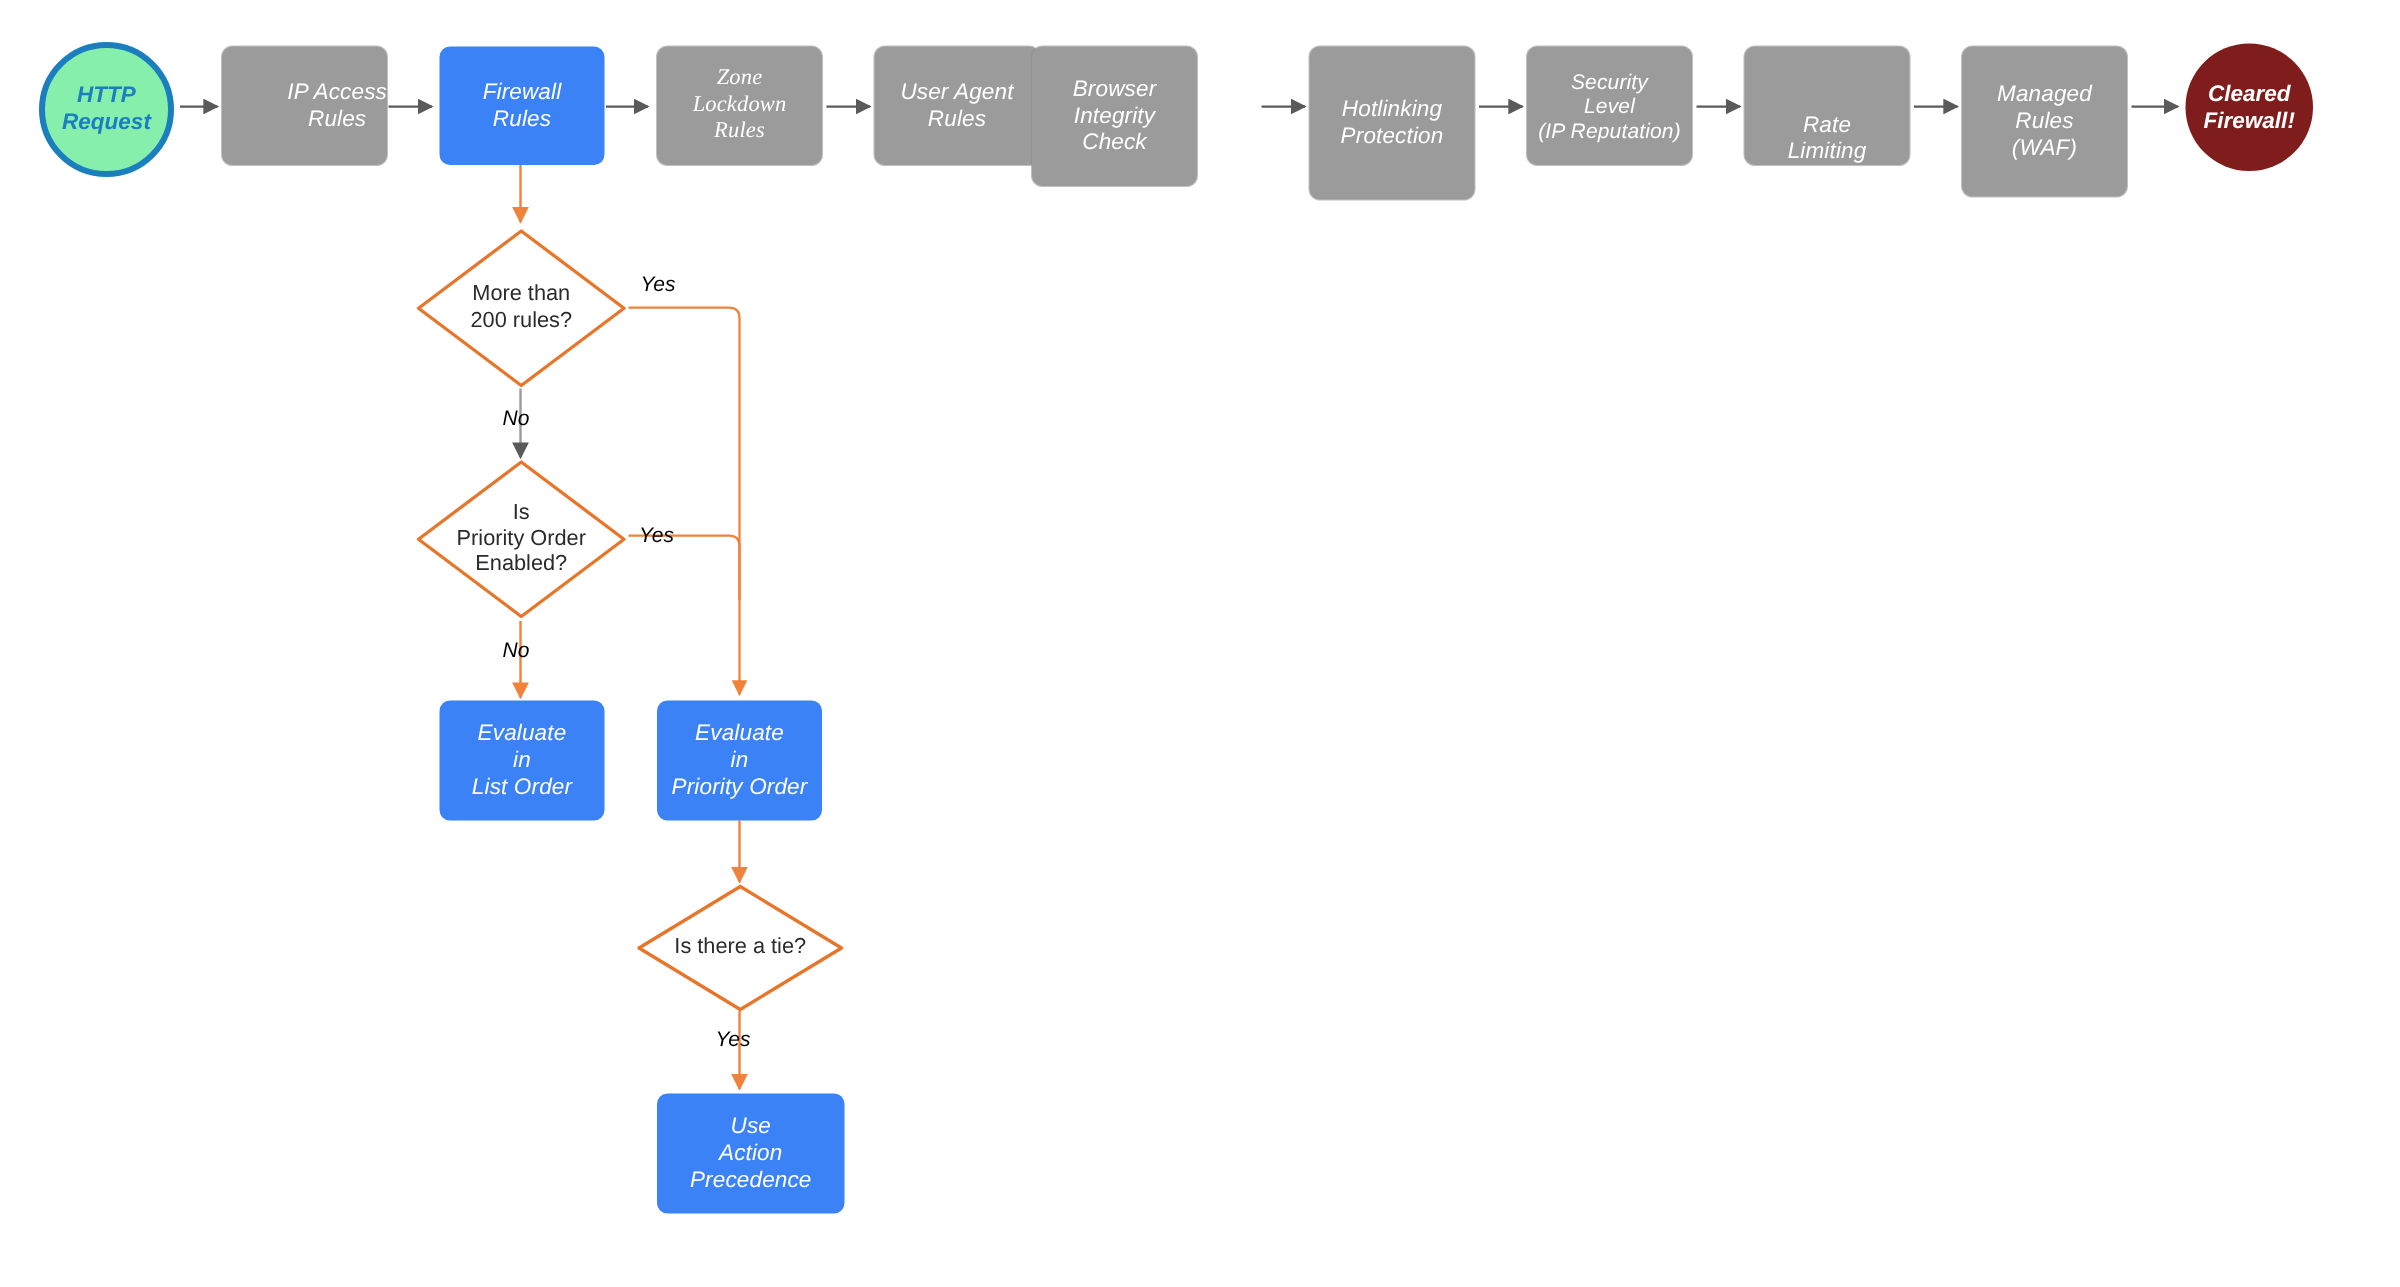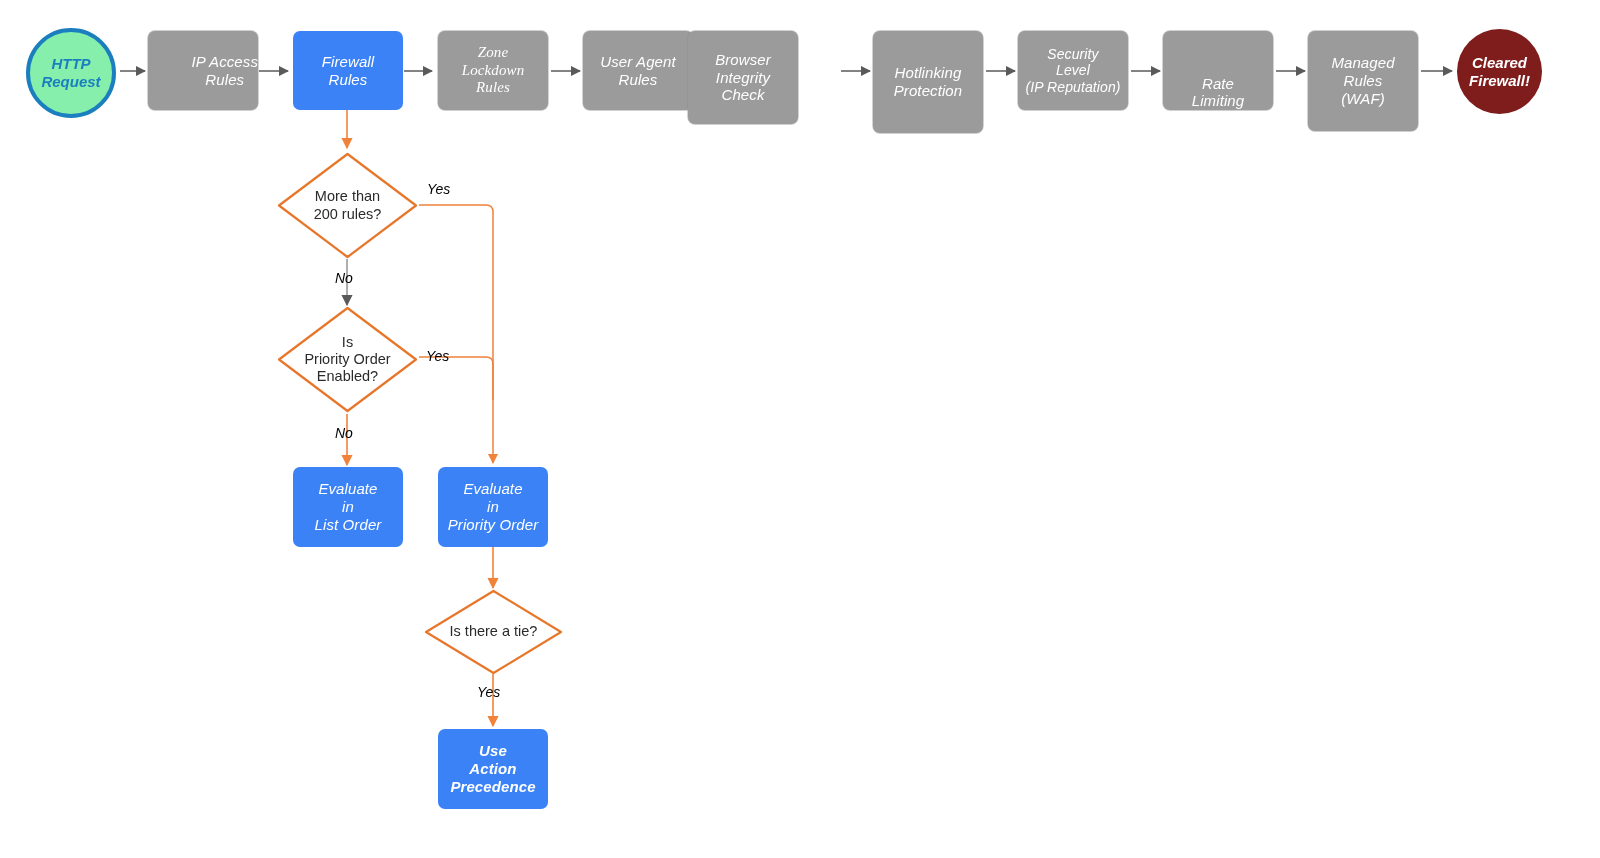--- a/index.html
+++ b/index.html
@@ -231,21 +231,21 @@
 in
 List Order</span>
   </div>
 
   <div class="node proc orange" style="left:438px; top:467px; width:110px; height:80px;">
     <span class="label">Evaluate
 in
 Priority Order</span>
   </div>
 
-  <div class="node proc orange" style="left:438px; top:729px; width:110px; height:80px;font-weight:bold;">
+  <div class="node proc orange" style="left:438px; top:729px; width:125px; height:80px;">
     <span class="label">Use
 Action
 Precedence</span>
   </div>
 
   <span class="edge-label" style="left:427px; top:181px;">Yes</span>
 
   <span class="edge-label" style="left:335px; top:270px;">No</span>
 
   <span class="edge-label" style="left:426px; top:348px;">Yes</span>

